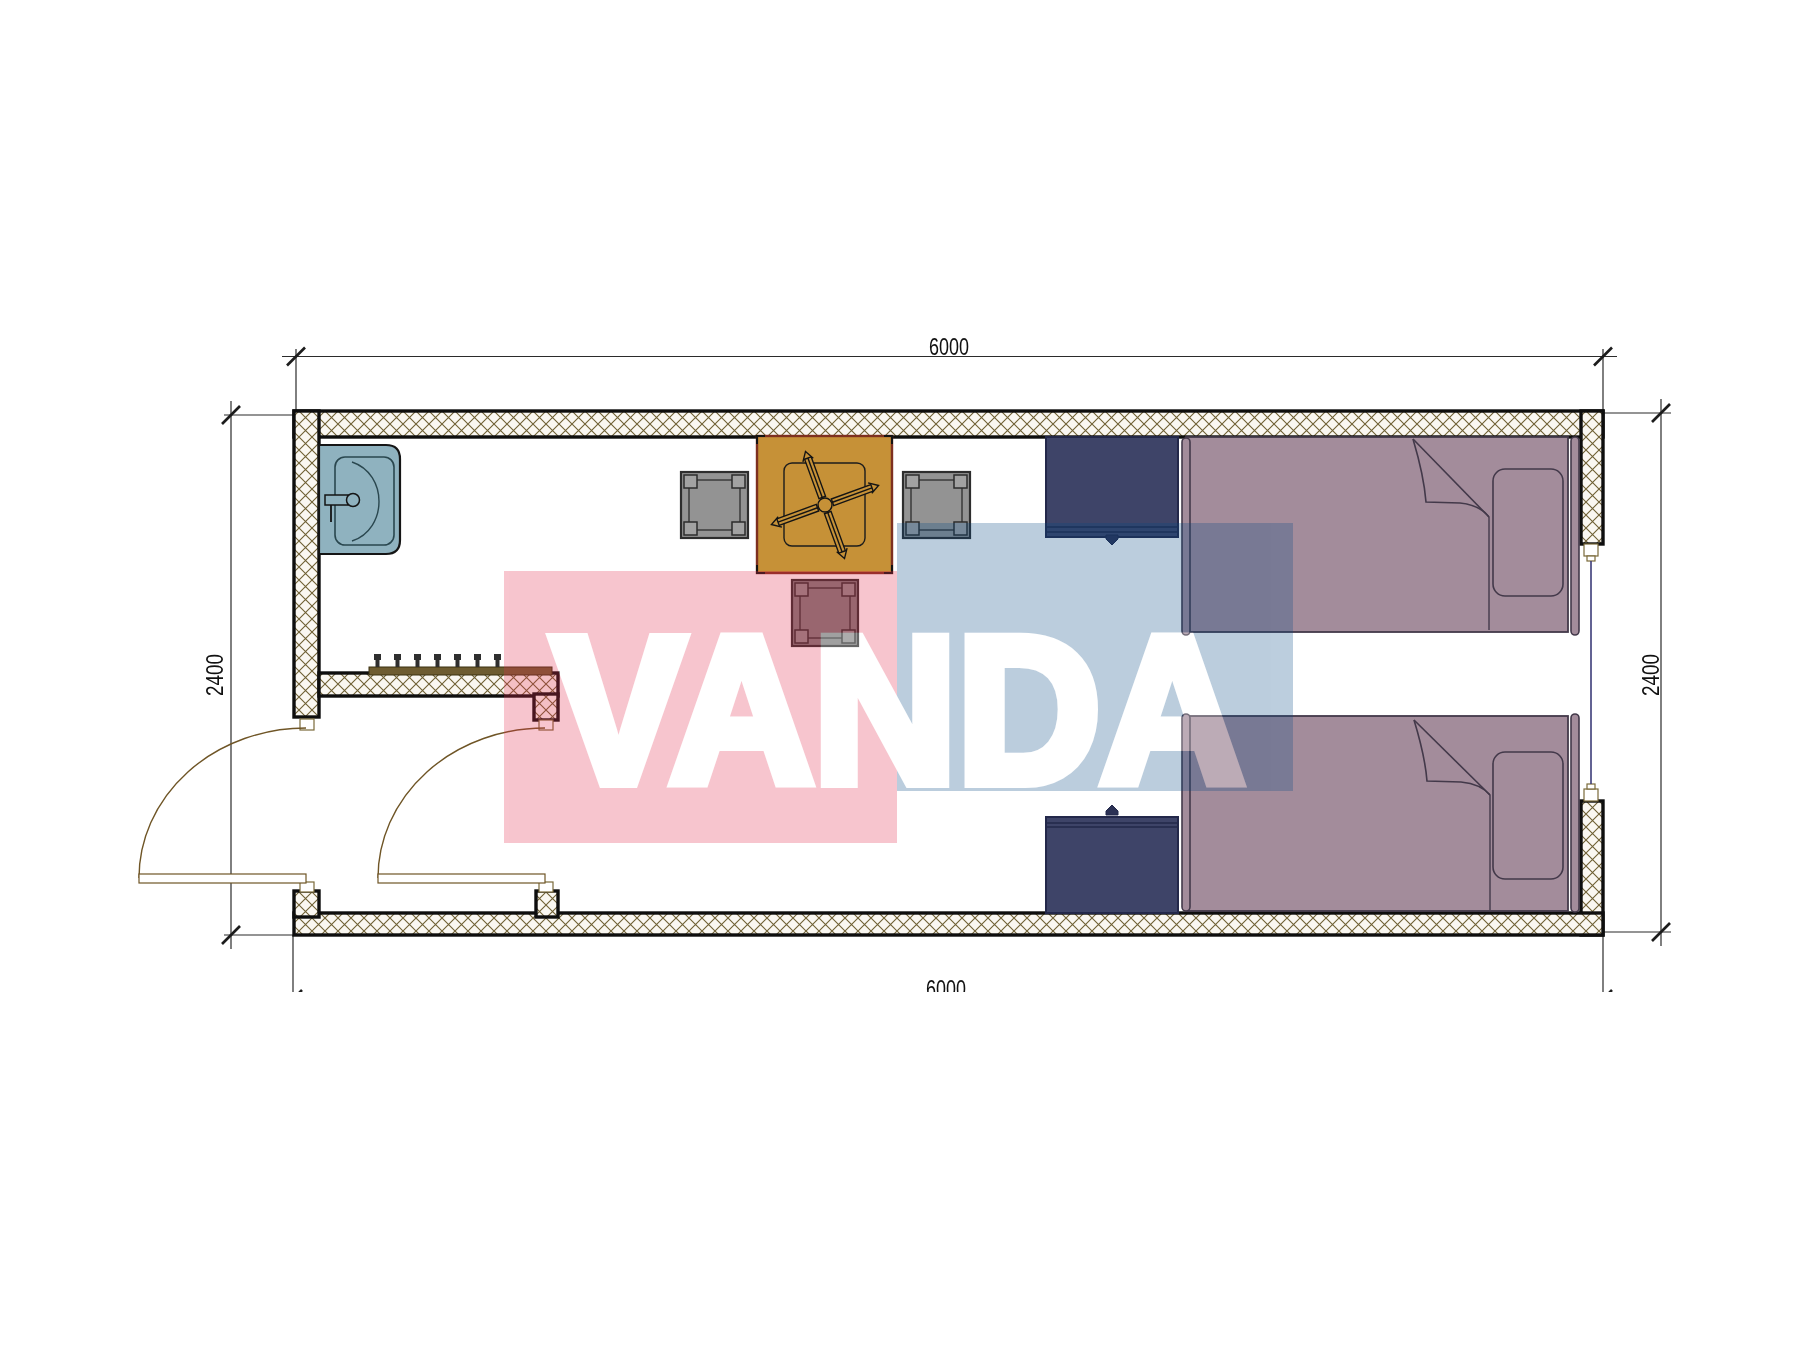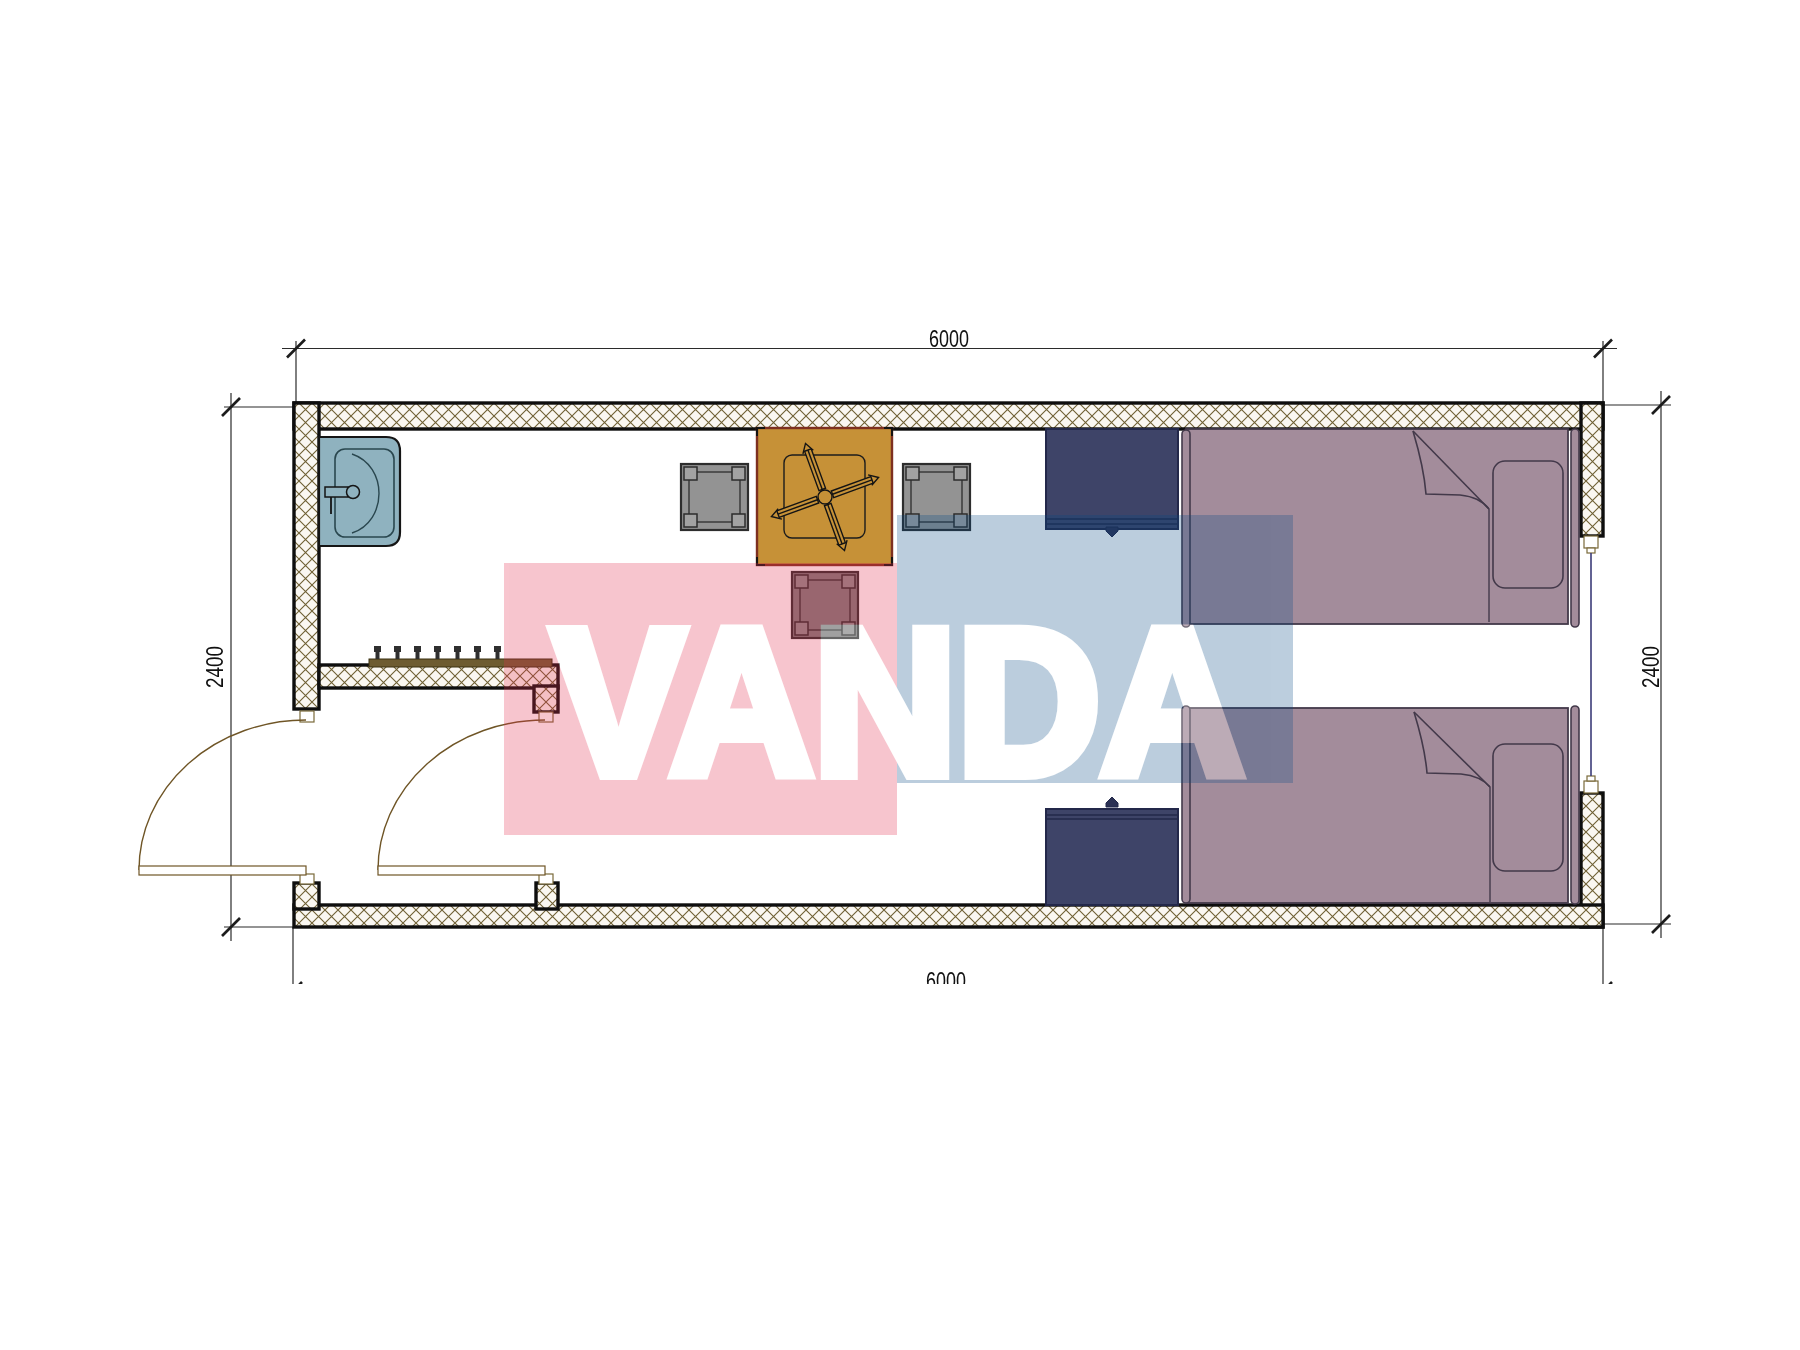--- a/index.html
+++ b/index.html
@@ -1,17 +1,17 @@
 <!DOCTYPE html>
 <html><head>
 <meta charset="utf-8">
 <style>
   html,body{margin:0;padding:0;background:#ffffff;}
   .page{position:relative;width:1800px;height:984px;background:#84cc16;overflow:hidden;
-        font-family:"Liberation Sans", sans-serif;}
+        font-family:"Liberation Sans", sans-serif;margin-top:8px;}
   svg{display:block}
 </style>
 </head>
 <body>
 <div class="page">
 <svg width="1800" height="1350" viewBox="0 0 1800 1350">
   <defs>
     <pattern id="hatch" width="13" height="13" patternUnits="userSpaceOnUse">
       <rect width="13" height="13" fill="#faf7f1"></rect>
       <path d="M0,0 L13,13 M13,0 L0,13" stroke="#6f6034" stroke-width="1.1" fill="none"></path>

